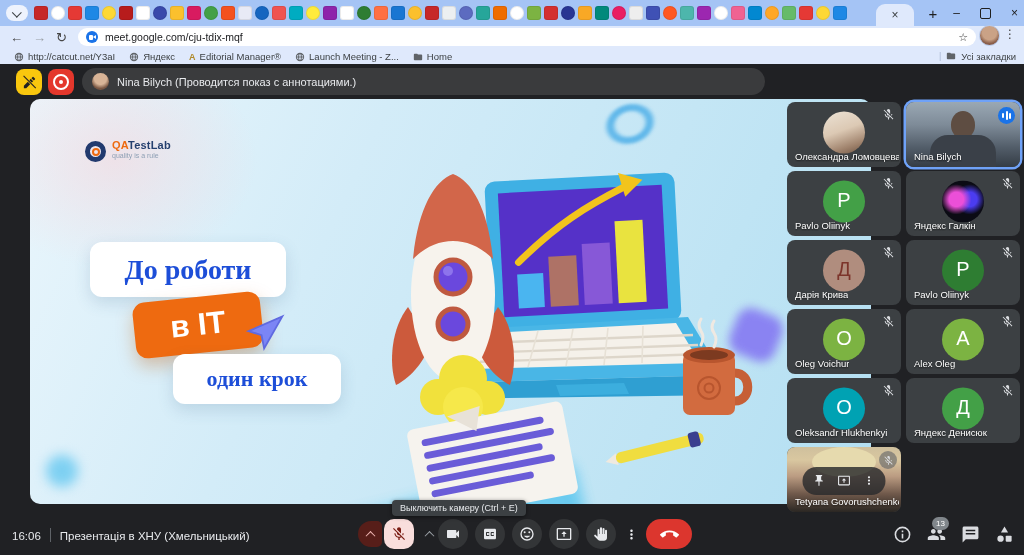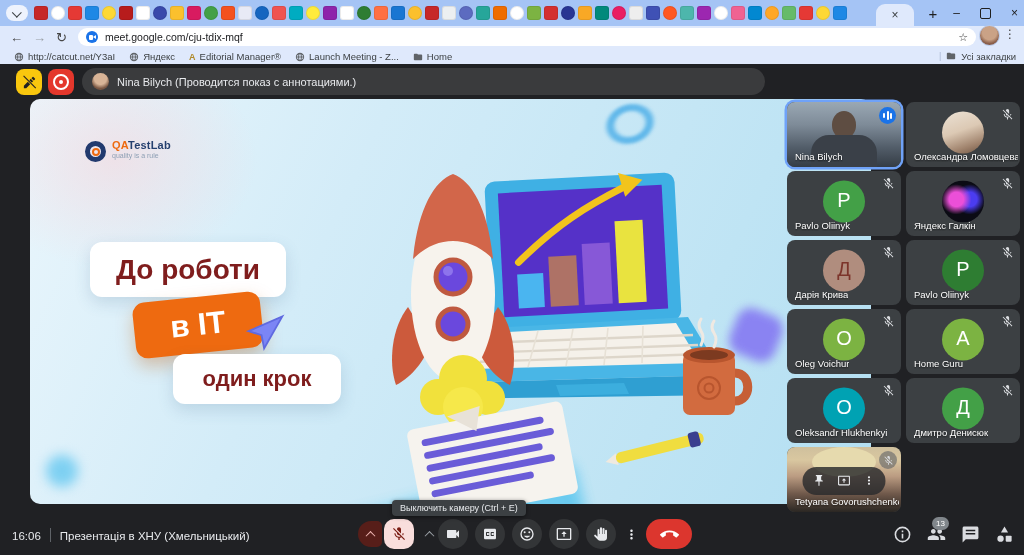--- a/index.html
+++ b/index.html
@@ -56,21 +56,21 @@
   .blob.ribbon{left:286px;top:392px;width:268px;height:64px;background:linear-gradient(100deg,#8cdaf6,#5ec7ef);transform:rotate(-14deg);filter:blur(7px);opacity:.9;border-radius:14px;}
   .blob.smblue{left:16px;top:356px;width:32px;height:32px;background:#7ed0f2;border-radius:50%;filter:blur(6px);}
   .qtl-logo{position:absolute;left:55px;top:40px;display:flex;align-items:flex-start;gap:6px;}
   .qtl-ring{width:11px;height:11px;border:5px solid #223a6e;border-radius:50%;position:relative;margin-top:2px;}
   .qtl-ring::after{content:"";position:absolute;left:1.5px;top:1.5px;width:4px;height:4px;border:2px solid #ee6a10;border-radius:50%;}
   .qtl-text .l1{font-size:11px;font-weight:bold;letter-spacing:.2px;}
   .qtl-text .qa{color:#ee6a10;}
   .qtl-text .rest{color:#25406f;}
   .qtl-text .tag{font-size:7px;color:#8fa0b5;margin-top:1px;}
   .hcard{position:absolute;border-radius:12px;display:flex;align-items:center;justify-content:center;font-weight:bold;box-shadow:0 6px 16px rgba(60,100,140,.18);}
-  .hcard.white{background:#ffffff;color:#7f1d1d;}
+  .hcard.white{background:#ffffff;color:#1d4ed8;font-family:Liberation Serif, serif;}
   .card1{left:60px;top:143px;width:196px;height:55px;font-size:28px;}
   .card2{left:104px;top:198px;width:128px;height:56px;background:#ee6a10;color:#ffffff;font-size:31px;transform:rotate(-6deg);box-shadow:0 8px 18px rgba(190,90,10,.35);}
   .card3{left:143px;top:255px;width:168px;height:50px;font-size:22px;}
   .cursor-arrow{position:absolute;left:213px;top:210px;width:44px;height:46px;}
   .illus{position:absolute;left:348px;top:48px;width:380px;height:356px;}
   
   .tiles{position:absolute;left:787px;top:38px;width:233px;display:grid;grid-template-columns:114px 114px;grid-auto-rows:65px;gap:4px 5px;}
   .tile{position:relative;background:#3c4043;border-radius:8px;overflow:hidden;}
   .tile.speaking{box-shadow:0 0 0 2.5px #6fa2f8;}
   .tile-media{position:absolute;inset:0;}
@@ -342,39 +342,39 @@
           <rect x="48" y="293" width="132" height="7" rx="3.5" fill="#6a5cd8"></rect>
           <rect x="48" y="306" width="118" height="7" rx="3.5" fill="#6a5cd8"></rect>
           <rect x="48" y="319" width="128" height="7" rx="3.5" fill="#6a5cd8"></rect>
           <rect x="48" y="332" width="104" height="7" rx="3.5" fill="#6a5cd8"></rect>
           <polygon points="78,262 112,258 104,282" fill="#e8e2d8"></polygon>
         </g>
       </svg>
     </div>
 
     <div class="tiles" id="tiles">
+        <div class="tile">
+          <div class="tile-media"></div>
+          <div class="avatar avatar-portrait"></div>
+          <span class="mic-chip"><svg viewBox="0 0 24 24">
+              <path d="M19 11h-1.7c0 .74-.16 1.43-.43 2.05l1.23 1.23c.56-.98.9-2.09.9-3.28zm-4.02.17c0-.06.02-.11.02-.17V5c0-1.66-1.34-3-3-3S9 3.34 9 5v.18l5.98 5.99zM4.27 3 3 4.27l6.01 6.01V11c0 1.66 1.33 3 2.99 3 .22 0 .44-.03.65-.08l1.66 1.66c-.71.33-1.5.52-2.31.52-2.76 0-5.3-2.1-5.3-5.1H5c0 3.41 2.72 6.23 6 6.72V21h2v-3.28c.91-.13 1.77-.45 2.54-.9L19.73 21 21 19.73 4.27 3z"></path>
+            </svg></span>
+          <div class="tile-name">Олександра Ломовцева</div>
+        </div>
         <div class="tile speaking">
           <div class="tile-media media-nina"></div>
           <span class="audio-badge">
             <i></i>
             <i></i>
             <i></i>
           </span>
           <div class="tile-name">Nina Bilych</div>
         </div>
         <div class="tile">
           <div class="tile-media"></div>
-          <div class="avatar avatar-portrait"></div>
-          <span class="mic-chip"><svg viewBox="0 0 24 24">
-              <path d="M19 11h-1.7c0 .74-.16 1.43-.43 2.05l1.23 1.23c.56-.98.9-2.09.9-3.28zm-4.02.17c0-.06.02-.11.02-.17V5c0-1.66-1.34-3-3-3S9 3.34 9 5v.18l5.98 5.99zM4.27 3 3 4.27l6.01 6.01V11c0 1.66 1.33 3 2.99 3 .22 0 .44-.03.65-.08l1.66 1.66c-.71.33-1.5.52-2.31.52-2.76 0-5.3-2.1-5.3-5.1H5c0 3.41 2.72 6.23 6 6.72V21h2v-3.28c.91-.13 1.77-.45 2.54-.9L19.73 21 21 19.73 4.27 3z"></path>
-            </svg></span>
-          <div class="tile-name">Олександра Ломовцева</div>
-        </div>
-        <div class="tile">
-          <div class="tile-media"></div>
           <div class="avatar" style="background: rgb(67, 160, 71); color: rgb(255, 255, 255);">P</div>
           <span class="mic-chip"><svg viewBox="0 0 24 24">
               <path d="M19 11h-1.7c0 .74-.16 1.43-.43 2.05l1.23 1.23c.56-.98.9-2.09.9-3.28zm-4.02.17c0-.06.02-.11.02-.17V5c0-1.66-1.34-3-3-3S9 3.34 9 5v.18l5.98 5.99zM4.27 3 3 4.27l6.01 6.01V11c0 1.66 1.33 3 2.99 3 .22 0 .44-.03.65-.08l1.66 1.66c-.71.33-1.5.52-2.31.52-2.76 0-5.3-2.1-5.3-5.1H5c0 3.41 2.72 6.23 6 6.72V21h2v-3.28c.91-.13 1.77-.45 2.54-.9L19.73 21 21 19.73 4.27 3z"></path>
             </svg></span>
           <div class="tile-name">Pavlo Oliinyk</div>
         </div>
         <div class="tile">
           <div class="tile-media"></div>
           <div class="avatar avatar-darklogo"></div>
           <span class="mic-chip"><svg viewBox="0 0 24 24">
@@ -405,37 +405,37 @@
               <path d="M19 11h-1.7c0 .74-.16 1.43-.43 2.05l1.23 1.23c.56-.98.9-2.09.9-3.28zm-4.02.17c0-.06.02-.11.02-.17V5c0-1.66-1.34-3-3-3S9 3.34 9 5v.18l5.98 5.99zM4.27 3 3 4.27l6.01 6.01V11c0 1.66 1.33 3 2.99 3 .22 0 .44-.03.65-.08l1.66 1.66c-.71.33-1.5.52-2.31.52-2.76 0-5.3-2.1-5.3-5.1H5c0 3.41 2.72 6.23 6 6.72V21h2v-3.28c.91-.13 1.77-.45 2.54-.9L19.73 21 21 19.73 4.27 3z"></path>
             </svg></span>
           <div class="tile-name">Oleg Voichur</div>
         </div>
         <div class="tile">
           <div class="tile-media"></div>
           <div class="avatar" style="background: rgb(124, 179, 66); color: rgb(255, 255, 255);">A</div>
           <span class="mic-chip"><svg viewBox="0 0 24 24">
               <path d="M19 11h-1.7c0 .74-.16 1.43-.43 2.05l1.23 1.23c.56-.98.9-2.09.9-3.28zm-4.02.17c0-.06.02-.11.02-.17V5c0-1.66-1.34-3-3-3S9 3.34 9 5v.18l5.98 5.99zM4.27 3 3 4.27l6.01 6.01V11c0 1.66 1.33 3 2.99 3 .22 0 .44-.03.65-.08l1.66 1.66c-.71.33-1.5.52-2.31.52-2.76 0-5.3-2.1-5.3-5.1H5c0 3.41 2.72 6.23 6 6.72V21h2v-3.28c.91-.13 1.77-.45 2.54-.9L19.73 21 21 19.73 4.27 3z"></path>
             </svg></span>
-          <div class="tile-name">Home Guru</div>
+          <div class="tile-name">Alex Oleg</div>
         </div>
         <div class="tile">
           <div class="tile-media"></div>
           <div class="avatar" style="background: rgb(0, 162, 179); color: rgb(255, 255, 255);">O</div>
           <span class="mic-chip"><svg viewBox="0 0 24 24">
               <path d="M19 11h-1.7c0 .74-.16 1.43-.43 2.05l1.23 1.23c.56-.98.9-2.09.9-3.28zm-4.02.17c0-.06.02-.11.02-.17V5c0-1.66-1.34-3-3-3S9 3.34 9 5v.18l5.98 5.99zM4.27 3 3 4.27l6.01 6.01V11c0 1.66 1.33 3 2.99 3 .22 0 .44-.03.65-.08l1.66 1.66c-.71.33-1.5.52-2.31.52-2.76 0-5.3-2.1-5.3-5.1H5c0 3.41 2.72 6.23 6 6.72V21h2v-3.28c.91-.13 1.77-.45 2.54-.9L19.73 21 21 19.73 4.27 3z"></path>
             </svg></span>
           <div class="tile-name">Oleksandr Hlukhenkyi</div>
         </div>
         <div class="tile">
           <div class="tile-media"></div>
           <div class="avatar" style="background: rgb(67, 160, 71); color: rgb(255, 255, 255);">Д</div>
           <span class="mic-chip"><svg viewBox="0 0 24 24">
               <path d="M19 11h-1.7c0 .74-.16 1.43-.43 2.05l1.23 1.23c.56-.98.9-2.09.9-3.28zm-4.02.17c0-.06.02-.11.02-.17V5c0-1.66-1.34-3-3-3S9 3.34 9 5v.18l5.98 5.99zM4.27 3 3 4.27l6.01 6.01V11c0 1.66 1.33 3 2.99 3 .22 0 .44-.03.65-.08l1.66 1.66c-.71.33-1.5.52-2.31.52-2.76 0-5.3-2.1-5.3-5.1H5c0 3.41 2.72 6.23 6 6.72V21h2v-3.28c.91-.13 1.77-.45 2.54-.9L19.73 21 21 19.73 4.27 3z"></path>
             </svg></span>
-          <div class="tile-name">Дмитро Денисюк</div>
+          <div class="tile-name">Яндекс Денисюк</div>
         </div>
         <div class="tile">
           <div class="tile-media media-tetyana"></div>
           <span class="mic-chip circled">
             <svg viewBox="0 0 24 24">
               <path d="M19 11h-1.7c0 .74-.16 1.43-.43 2.05l1.23 1.23c.56-.98.9-2.09.9-3.28zm-4.02.17c0-.06.02-.11.02-.17V5c0-1.66-1.34-3-3-3S9 3.34 9 5v.18l5.98 5.99zM4.27 3 3 4.27l6.01 6.01V11c0 1.66 1.33 3 2.99 3 .22 0 .44-.03.65-.08l1.66 1.66c-.71.33-1.5.52-2.31.52-2.76 0-5.3-2.1-5.3-5.1H5c0 3.41 2.72 6.23 6 6.72V21h2v-3.28c.91-.13 1.77-.45 2.54-.9L19.73 21 21 19.73 4.27 3z"></path>
             </svg>
           </span>
           <span class="hoverbar">
             <svg viewBox="0 0 24 24">

